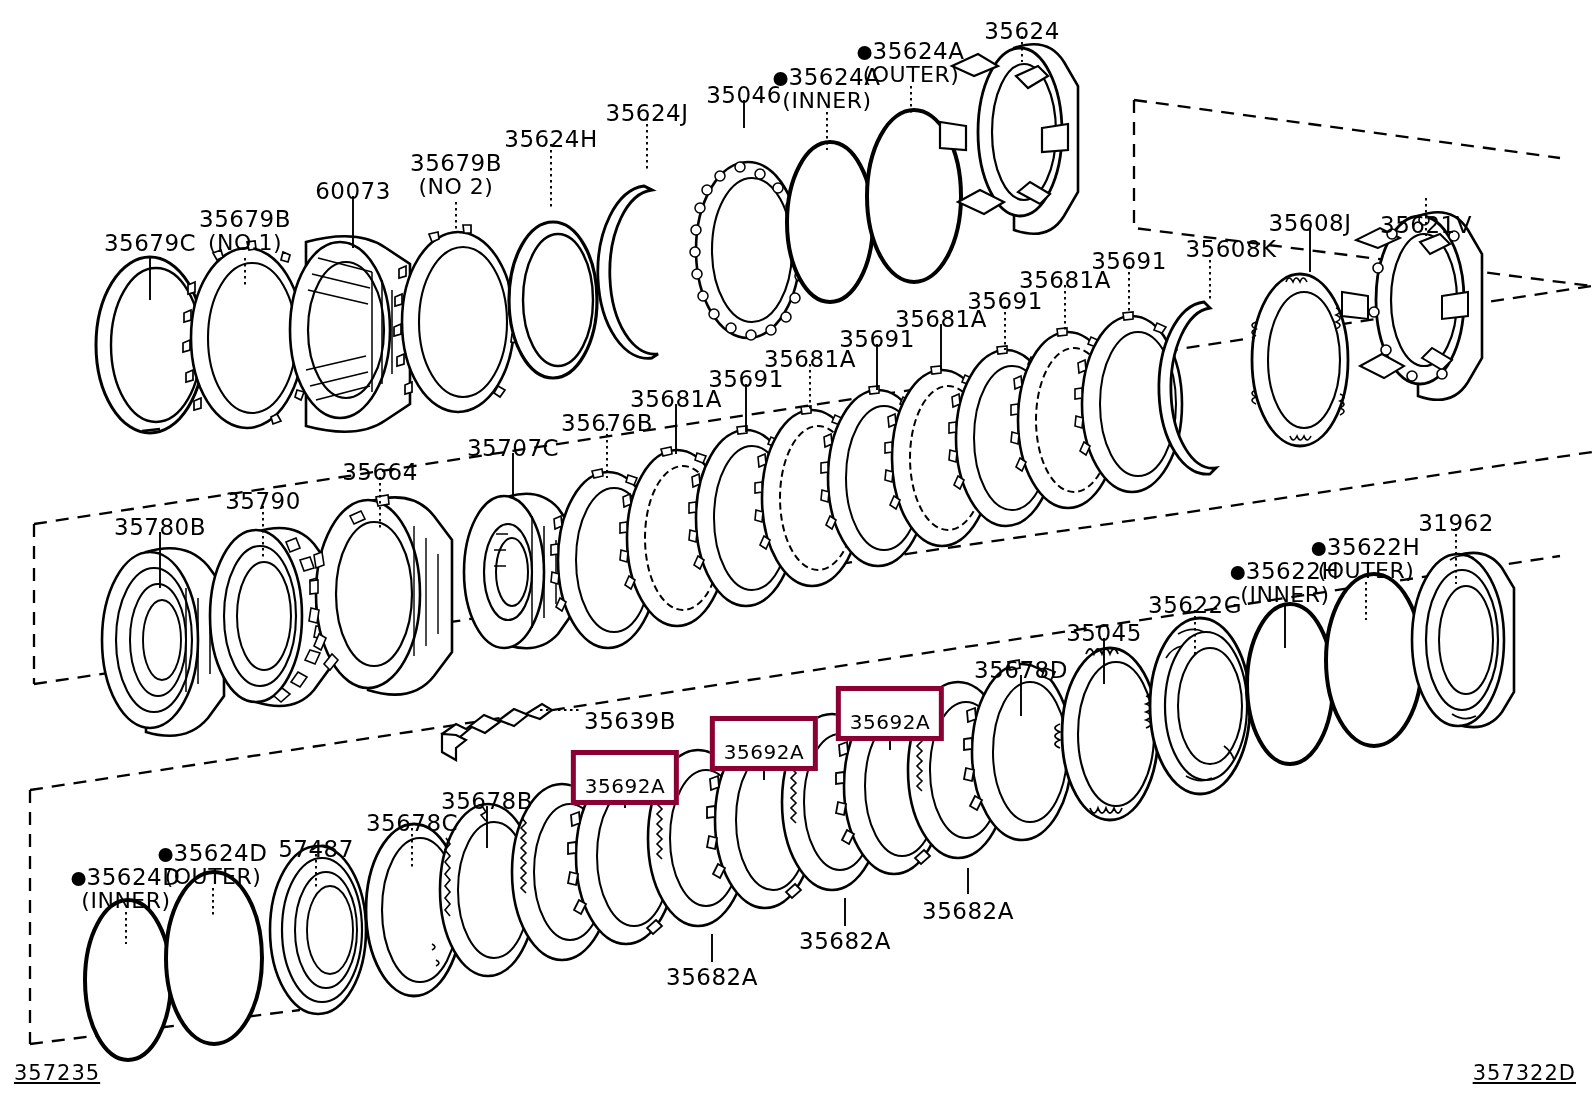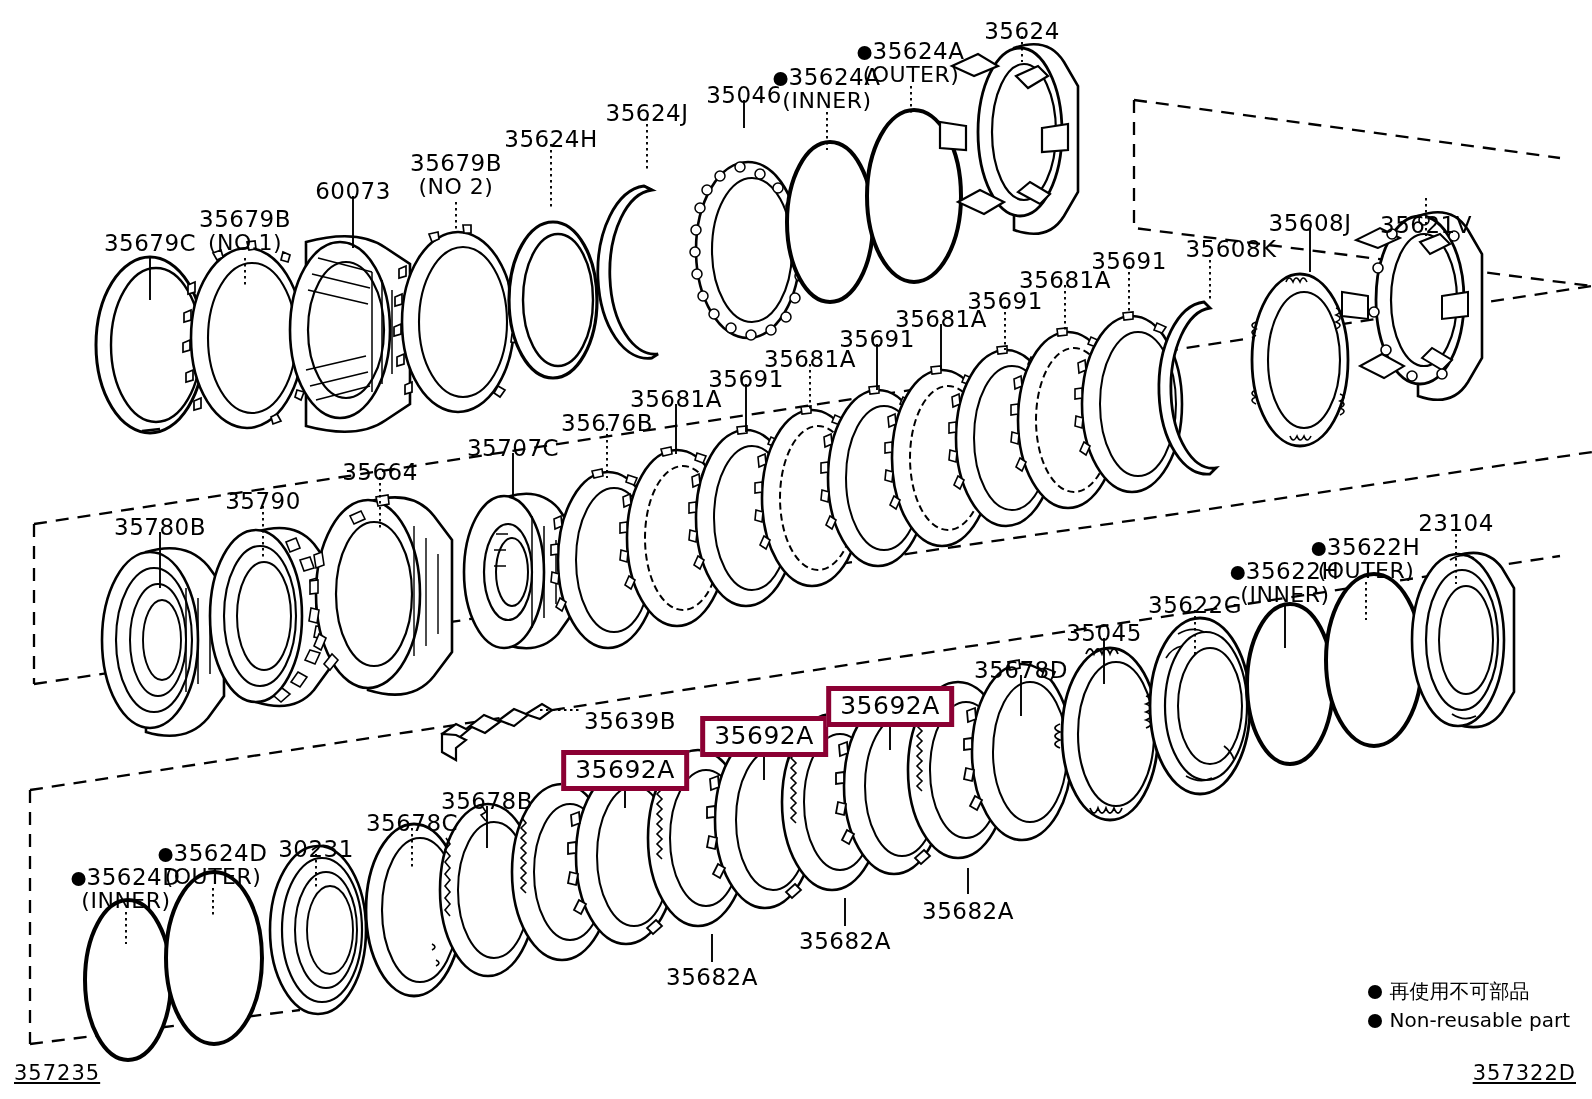--- a/index.html
+++ b/index.html
@@ -4,22 +4,22 @@
 <style>
   html,body{margin:0;padding:0;background:#ffffff;}
   body{width:1592px;height:1099px;position:relative;overflow:hidden;
        font-family:"DejaVu Sans","Liberation Sans",sans-serif;color:#000;}
   #stage{position:absolute;left:0;top:0;width:1592px;height:1099px;}
   svg.art{position:absolute;left:0;top:0;width:1592px;height:1099px;overflow:visible;}
   .lbl{position:absolute;white-space:nowrap;font-size:23px;letter-spacing:.5px;
        font-family:"DejaVu Sans","Liberation Sans",sans-serif;line-height:1.0;
        transform:translateX(-50%);text-align:center;}
   .lbl .sub{display:block;font-size:22px;margin-top:1px;}
-  .lbl.hl .code{display:inline-block;padding:2px 9px 4px 9px;background:#fff;
-       border:5px solid #8B0033;font-size:25px;line-height:1;}
+  .lbl.hl .code{display:inline-block;padding:21px 9px 4px 9px;background:#fff;
+       border:5px solid #8B0033;font-size:20px;line-height:1;}
   .dot{display:inline-block;width:14px;height:14px;border-radius:50%;
        background:#000;vertical-align:-1px;margin-right:1px;}
   .corner{position:absolute;font-size:21px;letter-spacing:1px;text-decoration:underline;}
   #legend{position:absolute;right:22px;bottom:64px;font-size:20px;line-height:1.45;}
   #legend .row{white-space:nowrap;}
   #legend .dot{margin-right:8px;}
   .jp{font-family:"DejaVu Sans","Liberation Sans",sans-serif;}
 </style>
 </head>
 <body>
@@ -627,43 +627,35 @@
       <div class="lbl" style="left: 877px; top: 328px;"><span class="code">35691</span></div>
       <div class="lbl" style="left: 941px; top: 308px;"><span class="code">35681A</span></div>
       <div class="lbl" style="left: 1005px; top: 290px;"><span class="code">35691</span></div>
       <div class="lbl" style="left: 1065px; top: 269px;"><span class="code">35681A</span></div>
       <div class="lbl" style="left: 1129px; top: 250px;"><span class="code">35691</span></div>
       <div class="lbl" style="left: 1210px; top: 238px; margin-left: 21px;"><span class="code">35608K</span></div>
       <div class="lbl" style="left: 1310px; top: 212px;"><span class="code">35608J</span></div>
       <div class="lbl" style="left: 1426px; top: 182px; margin-top: 32px;"><span class="code">35621V</span></div>
       <div class="lbl" style="left: 126px; top: 866px;"><span class="dot"></span><span class="code">35624D</span><span class="sub">(INNER)</span></div>
       <div class="lbl" style="left: 213px; top: 842px;"><span class="dot"></span><span class="code">35624D</span><span class="sub">(OUTER)</span></div>
-      <div class="lbl" style="left: 316px; top: 838px;"><span class="code">30231</span></div>
+      <div class="lbl" style="left: 316px; top: 838px;"><span class="code">57487</span></div>
       <div class="lbl" style="left: 412px; top: 812px;"><span class="code">35678C</span></div>
       <div class="lbl" style="left: 487px; top: 790px;"><span class="code">35678B</span></div>
       <div class="lbl" style="left: 630px; top: 710px;"><span class="code">35639B</span></div>
       <div class="lbl hl" style="left: 625px; top: 750px;"><span class="code">35692A</span></div>
       <div class="lbl" style="left: 712px; top: 966px;"><span class="code">35682A</span></div>
       <div class="lbl hl" style="left: 764px; top: 716px;"><span class="code">35692A</span></div>
       <div class="lbl" style="left: 845px; top: 930px;"><span class="code">35682A</span></div>
       <div class="lbl hl" style="left: 890px; top: 686px;"><span class="code">35692A</span></div>
       <div class="lbl" style="left: 968px; top: 900px;"><span class="code">35682A</span></div>
       <div class="lbl" style="left: 1021px; top: 659px;"><span class="code">35678D</span></div>
       <div class="lbl" style="left: 1104px; top: 622px;"><span class="code">35045</span></div>
       <div class="lbl" style="left: 1195px; top: 594px;"><span class="code">35622G</span></div>
       <div class="lbl" style="left: 1285px; top: 560px;"><span class="dot"></span><span class="code">35622H</span><span class="sub">(INNER)</span></div>
       <div class="lbl" style="left: 1366px; top: 536px;"><span class="dot"></span><span class="code">35622H</span><span class="sub">(OUTER)</span></div>
-      <div class="lbl" style="left: 1456px; top: 512px;"><span class="code">23104</span></div>
+      <div class="lbl" style="left: 1456px; top: 512px;"><span class="code">31962</span></div>
     </div>
 
-  <div id="legend">
-    <div class="row">
-      <span class="dot"></span><span class="jp">再使用不可部品</span>
-    </div>
-    <div class="row">
-      <span class="dot"></span><span>Non-reusable part</span>
-    </div>
-  </div>
 
   <div class="corner" style="left:14px;bottom:14px;">357235</div>
   <div class="corner" style="right:16px;bottom:14px;">357322D</div>
 
 </div>
 
 </body></html>

